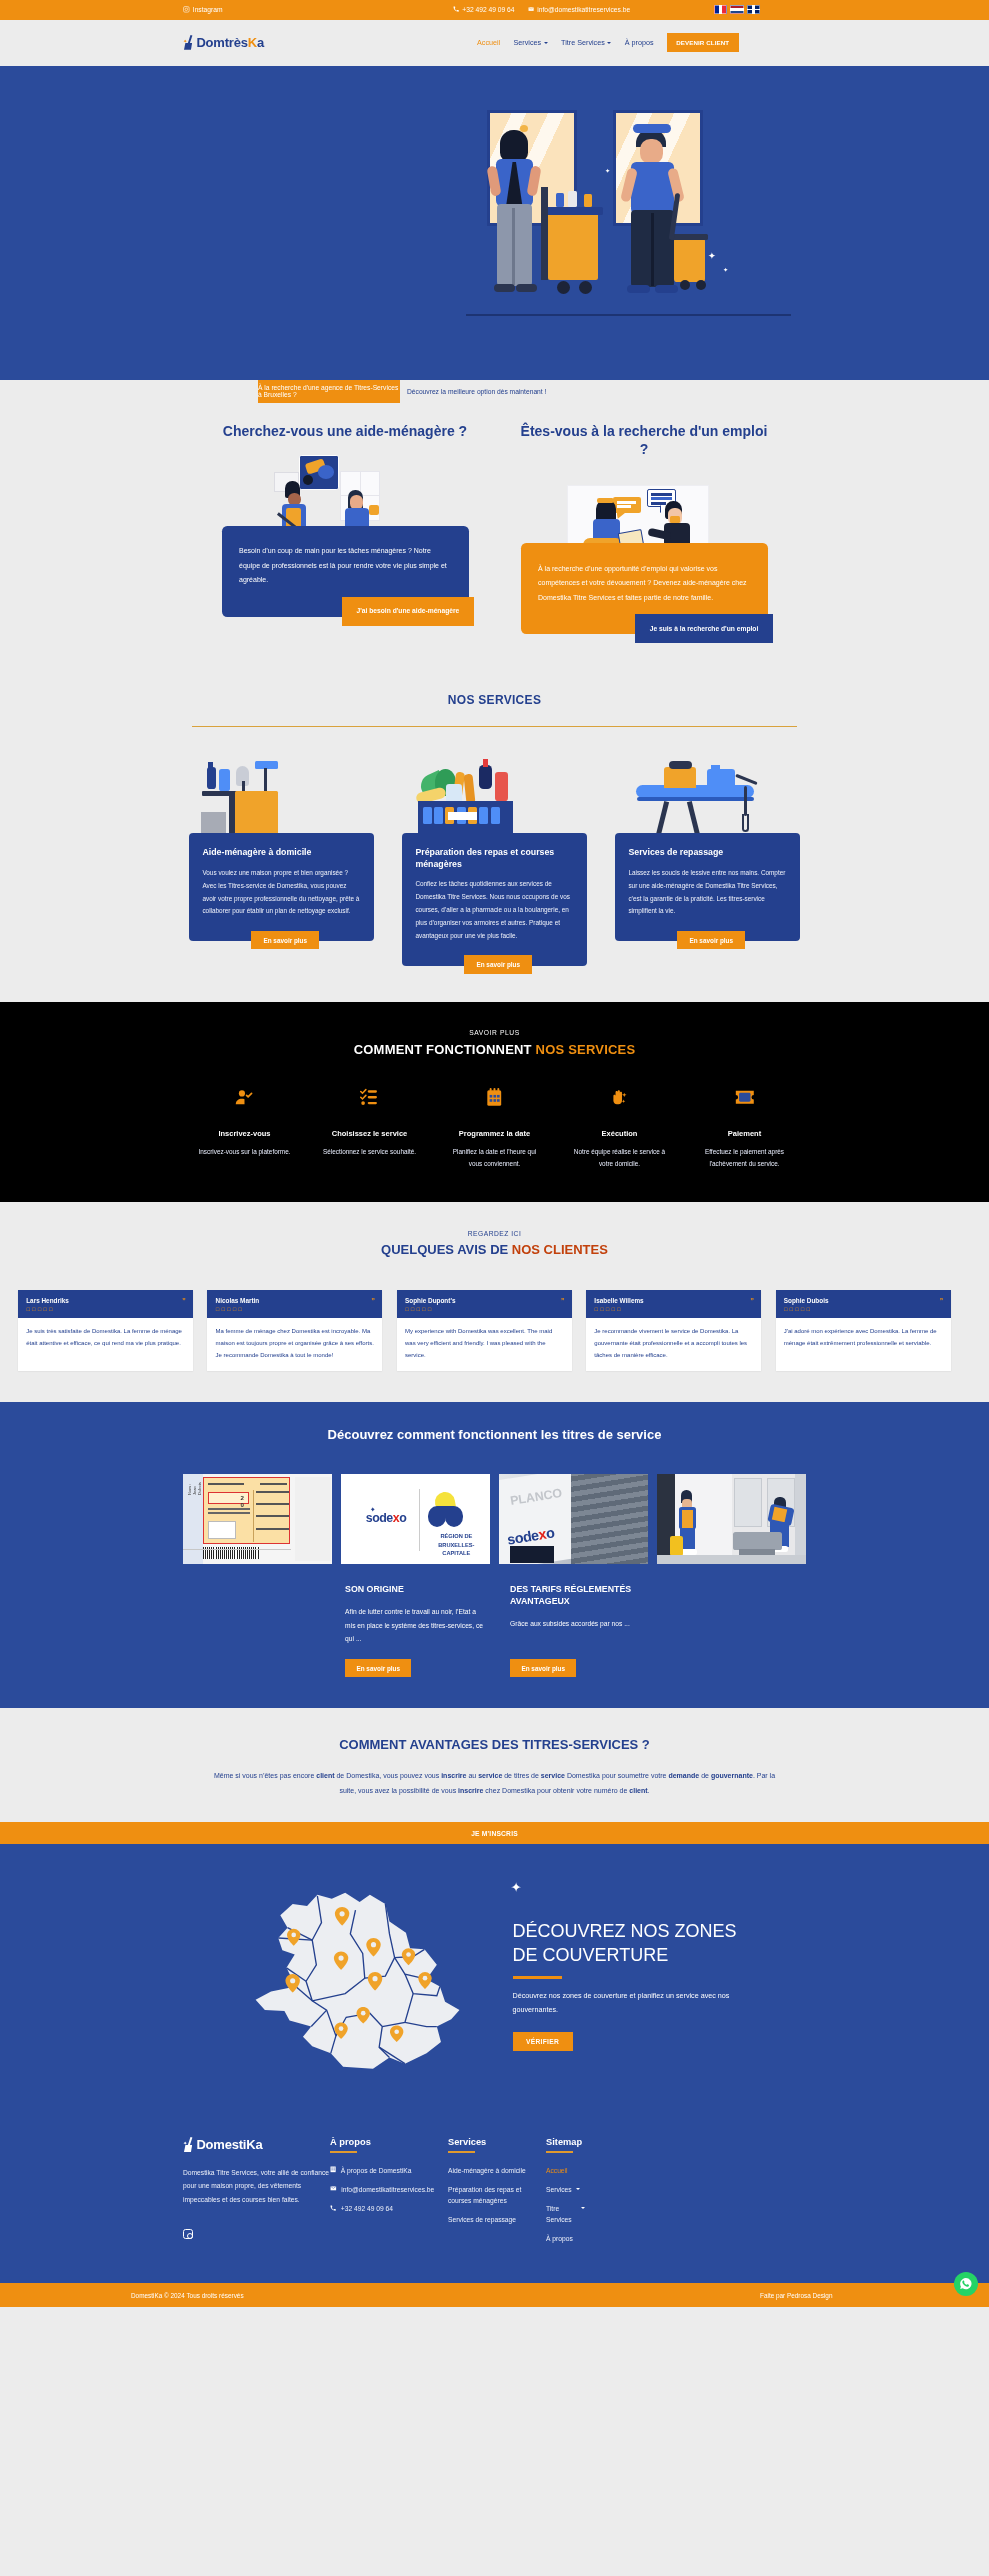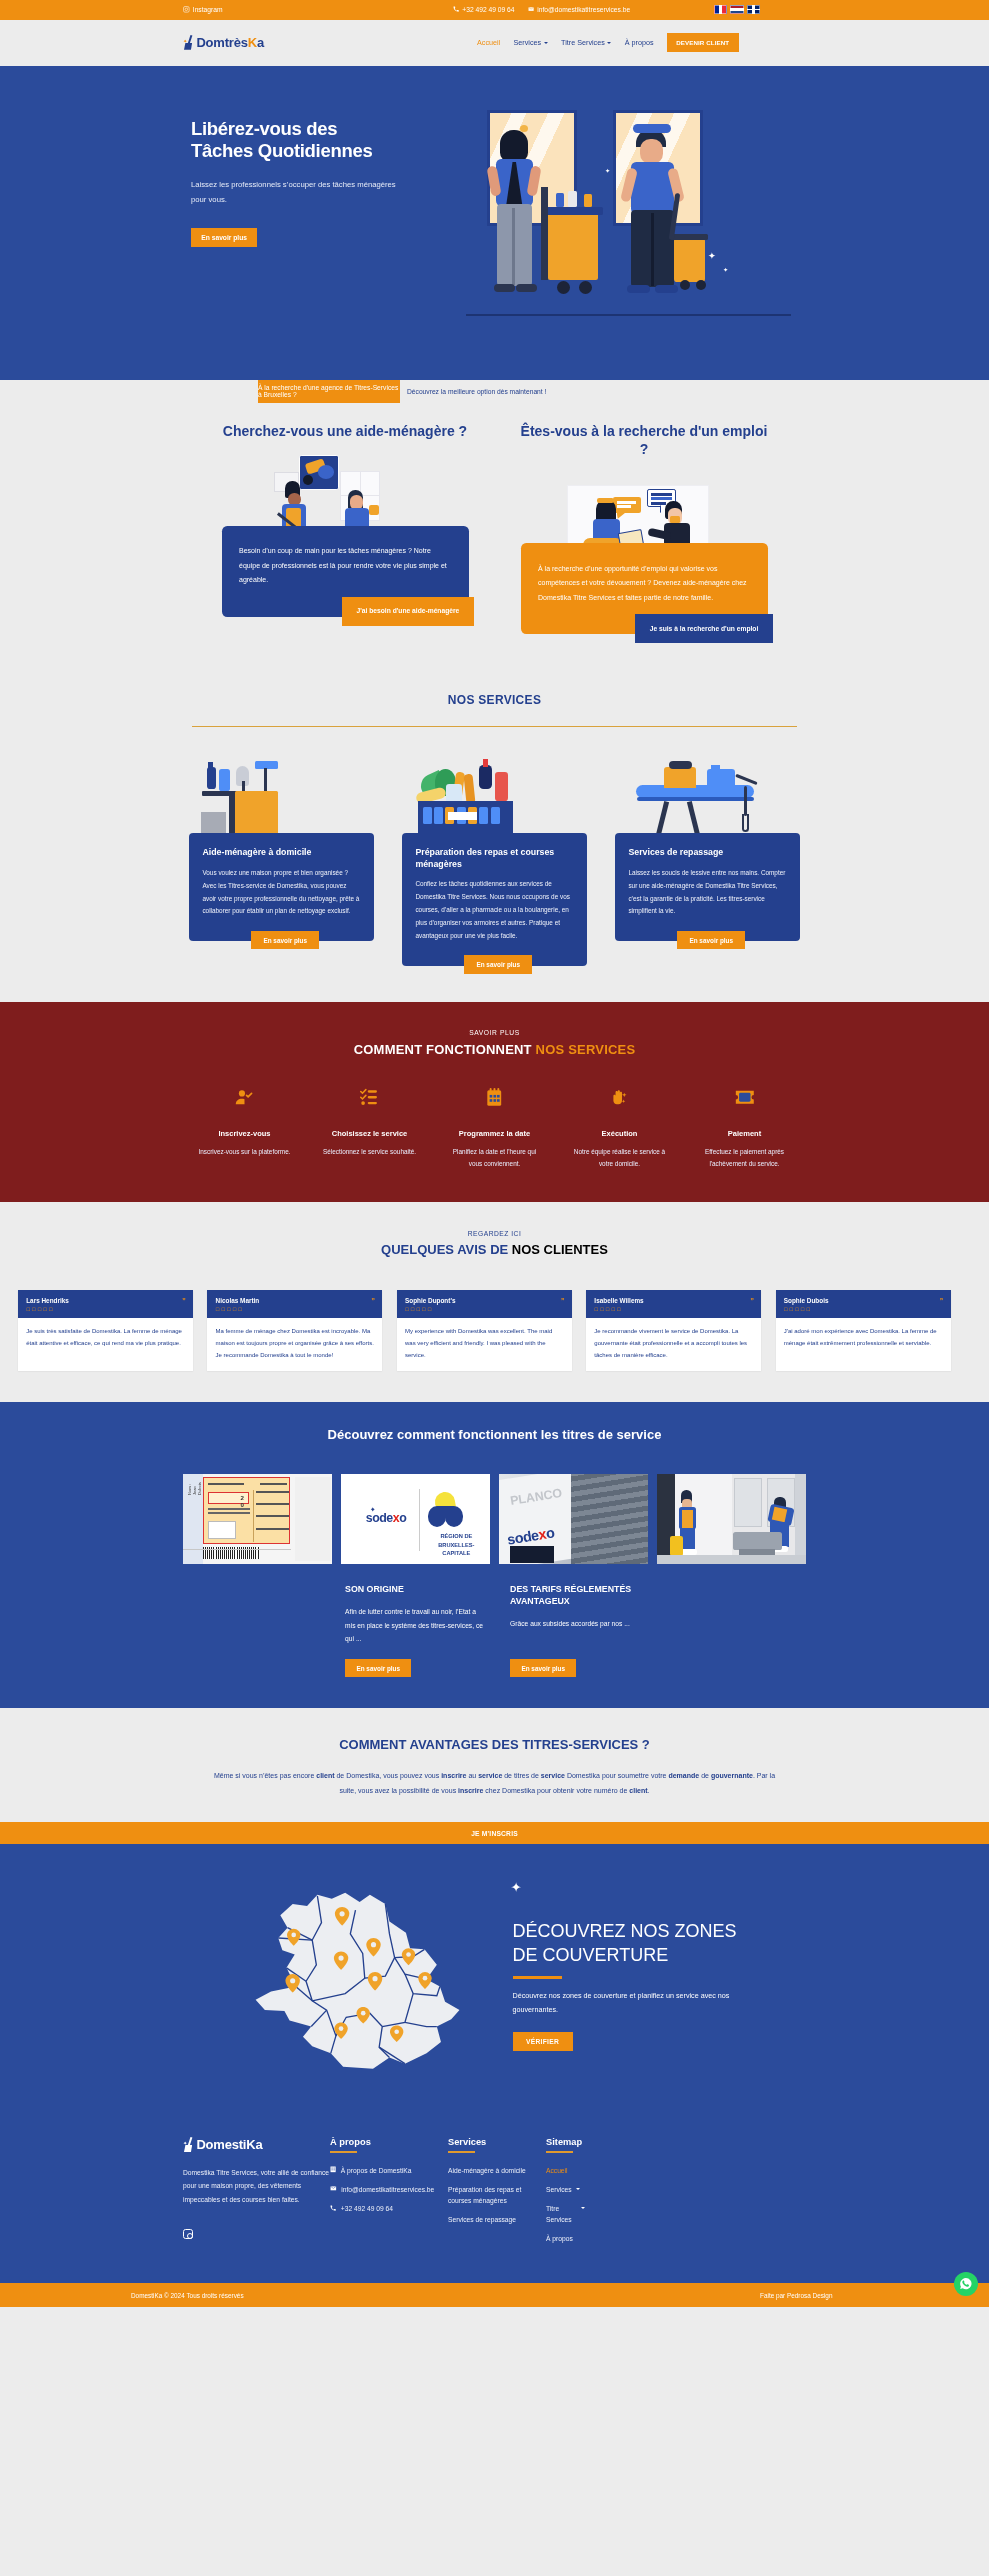--- a/index.html
+++ b/index.html
@@ -84,35 +84,35 @@
   .gold-rule { width:605px; height:1px; background:#d9a23c; margin:18.5px auto 0; }
   .svc-row { display:flex; justify-content:center; gap:28px; margin-top:27px; }
   .svc { width:185px; position:relative; }
   .svc-illus { height:95px; position:relative; }
   .svc-box { background:#24408e; border-radius:4.1px; color:#fff; padding:14.4px 13.4px 23px; margin-top:-15.5px; position:relative; }
   .svc-box h3 { font-size:8.8px; font-weight:bold; line-height:1.3; }
   .svc-box p { font-size:6.4px; line-height:2.0; margin-top:8.2px; color:#f1f3fb; }
   .svc-btn { position:absolute; left:62px; bottom:-8.2px; background:#ef8f11; color:#fff; font-size:6.4px; font-weight:bold; padding:5.7px 12.4px; white-space:nowrap; }
 
   
-  .how { background:#7f1d1d; padding:27px 0 31px; text-align:center; color:#fff; }
+  .how { background:#000000; padding:27px 0 31px; text-align:center; color:#fff; }
   .how .kicker { font-size:6.7px; letter-spacing:0.6px; }
   .how h2 { margin-top:6.2px; font-size:13px; font-weight:bold; letter-spacing:0.2px; }
   .how h2 .hl { color:#ef8f11; }
   .steps { display:flex; justify-content:center; gap:27px; margin-top:29px; }
   .step { width:98px; }
   .step-ico { height:23px; color:#ef8f11; display:flex; align-items:center; justify-content:center; }
   .step h4 { margin-top:20px; font-size:7.5px; font-weight:bold; line-height:1.45; }
   .step p { margin-top:6.2px; font-size:6.4px; line-height:1.95; color:#eaefff; }
 
   
   .reviews { background:#ececec; padding:28px 0 31px; text-align:center; }
   .reviews .kicker { font-size:6.7px; letter-spacing:0.5px; color:#24408e; }
   .reviews h2 { margin-top:5.2px; font-size:13px; font-weight:bold; color:#24408e; }
-  .reviews h2 .hl { color:#000000; }
+  .reviews h2 .hl { color:#c2410c; }
   .rev-row { display:flex; gap:14.4px; margin-top:33px; padding:0 18px; }
   .rev { width:175px; background:#fff; flex:none; text-align:left; box-shadow:0 0.5px 1.5px rgba(0,0,0,.10); }
   .rev-head { background:#24408e; color:#fff; padding:7.2px 8.2px 5.7px; position:relative; }
   .rev-head .nm { font-size:6.4px; font-weight:bold; }
   .stars { margin-top:3.1px; color:#ef8f11; font-size:4.6px; letter-spacing:1.5px; }
   .quote-ico { position:absolute; right:7.2px; top:7.2px; color:#ef8f11; font-size:6.7px; }
   .rev-body { padding:7.2px 8.2px 10.3px; font-size:6px; line-height:2.0; color:#24408e; }
 
   
   .titres { background:#2b4b9b; padding:25px 0 31px; color:#fff; }
@@ -233,28 +233,20 @@
           <i class="caret"></i>
         </a>
       <a>
           <span>À propos</span>
         </a>
       <span class="btn-client">DEVENIR CLIENT</span>
     </div>
   </div>
 
   <div class="hero">
-    <div class="hero-copy">
-      <h1>
-        <span>Libérez-vous des</span><br>
-        <span>Tâches Quotidiennes</span>
-      </h1>
-      <p>Laissez les professionnels s’occuper des tâches ménagères pour vous.</p>
-      <span class="hero-btn">En savoir plus</span>
-    </div>
     <div class="hero-art">
 
       <div class="ha-win" style="left:20.6px;top:5.2px;width:90px;height:116px;">
           <i></i>
         </div>
       <div class="ha-win" style="left:147px;top:5.2px;width:90px;height:116px;">
           <i></i>
         </div>
 
       <div class="sh" style="left:0;top:209px;width:325px;height:2.1px;background:#1d3473;"></div>

